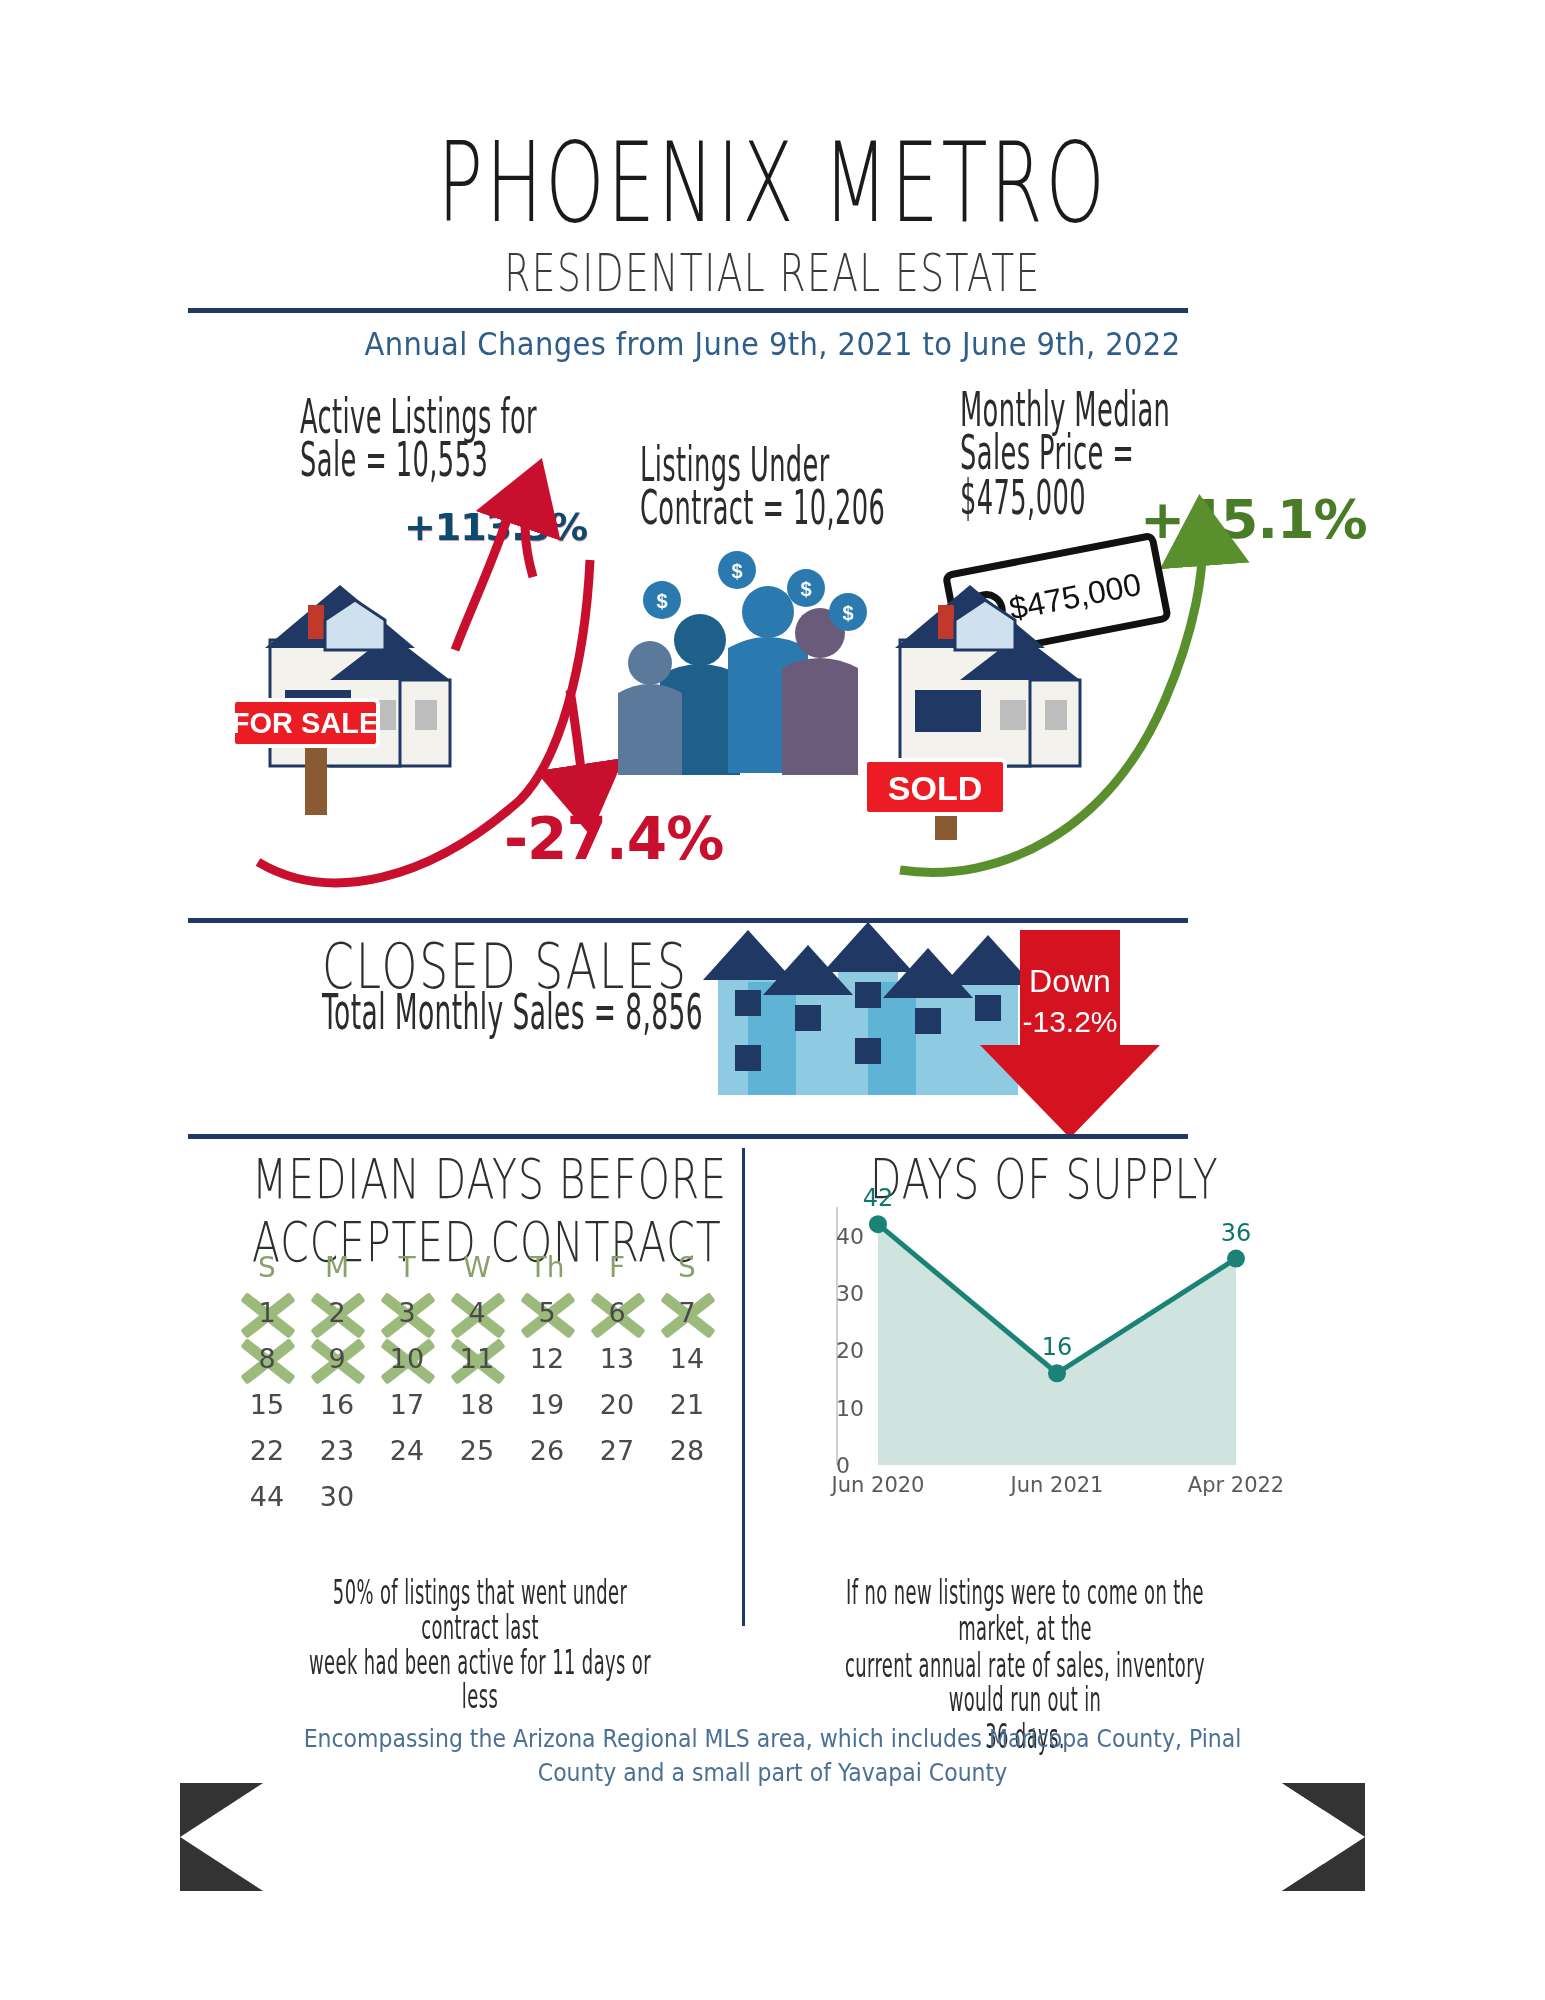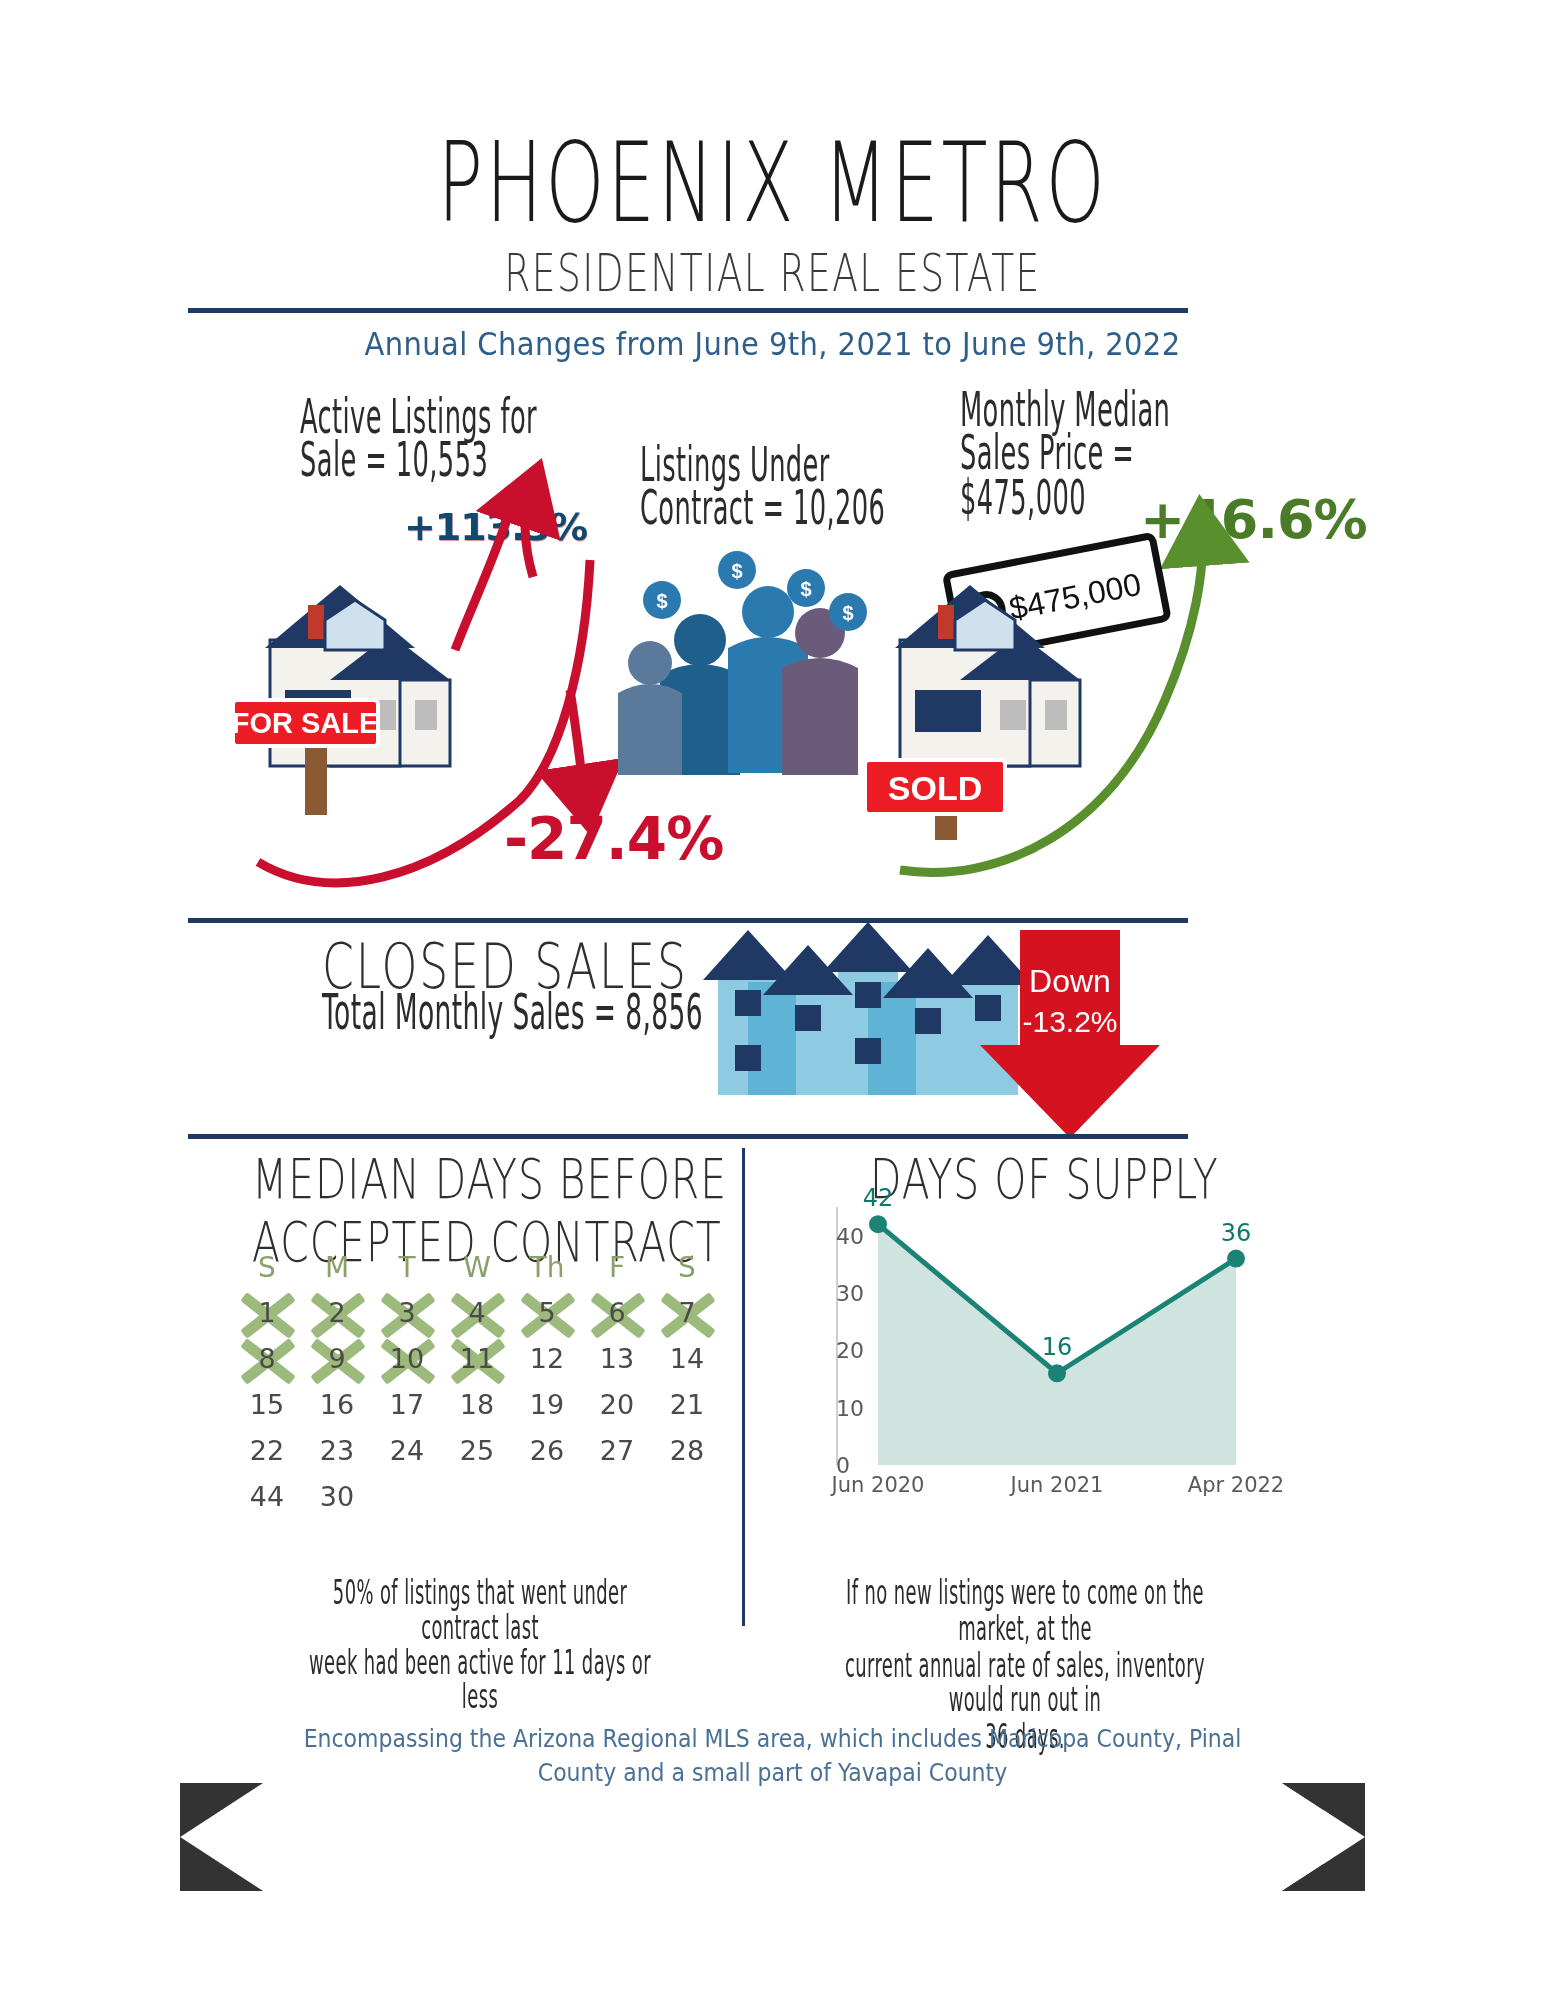--- a/index.html
+++ b/index.html
@@ -191,21 +191,21 @@
   <div class="subtitle">RESIDENTIAL REAL ESTATE</div>
   <div class="rule" id="rule-top"></div>
   <div class="datebar">Annual Changes from June 9th, 2021 to June 9th, 2022</div>
 
   <div class="hand stat-label" id="label-active">Active Listings for Sale = 10,553</div>
   <div class="hand stat-label" id="label-contract">Listings Under Contract = 10,206</div>
   <div class="hand stat-label" id="label-price">Monthly Median Sales Price = $475,000</div>
 
   <div class="pct" id="pct-active">+113.3%</div>
   <div class="pct" id="pct-contract">-27.4%</div>
-  <div class="pct" id="pct-price">+46.6%</div>
+  <div class="pct" id="pct-price">+45.1%</div>
 
   <svg width="1545" height="2000" style="position:absolute;left:0;top:0;pointer-events:none">
     <defs>
       <marker id="arrowRedUp" markerWidth="10" markerHeight="10" refX="4" refY="5" orient="auto">
         <path d="M0,0 L8,5 L0,10 z" fill="#c8102e"></path>
       </marker>
       <marker id="arrowRedDn" markerWidth="10" markerHeight="10" refX="4" refY="5" orient="auto">
         <path d="M0,0 L8,5 L0,10 z" fill="#c8102e"></path>
       </marker>
       <marker id="arrowGrn" markerWidth="10" markerHeight="10" refX="4" refY="5" orient="auto">

